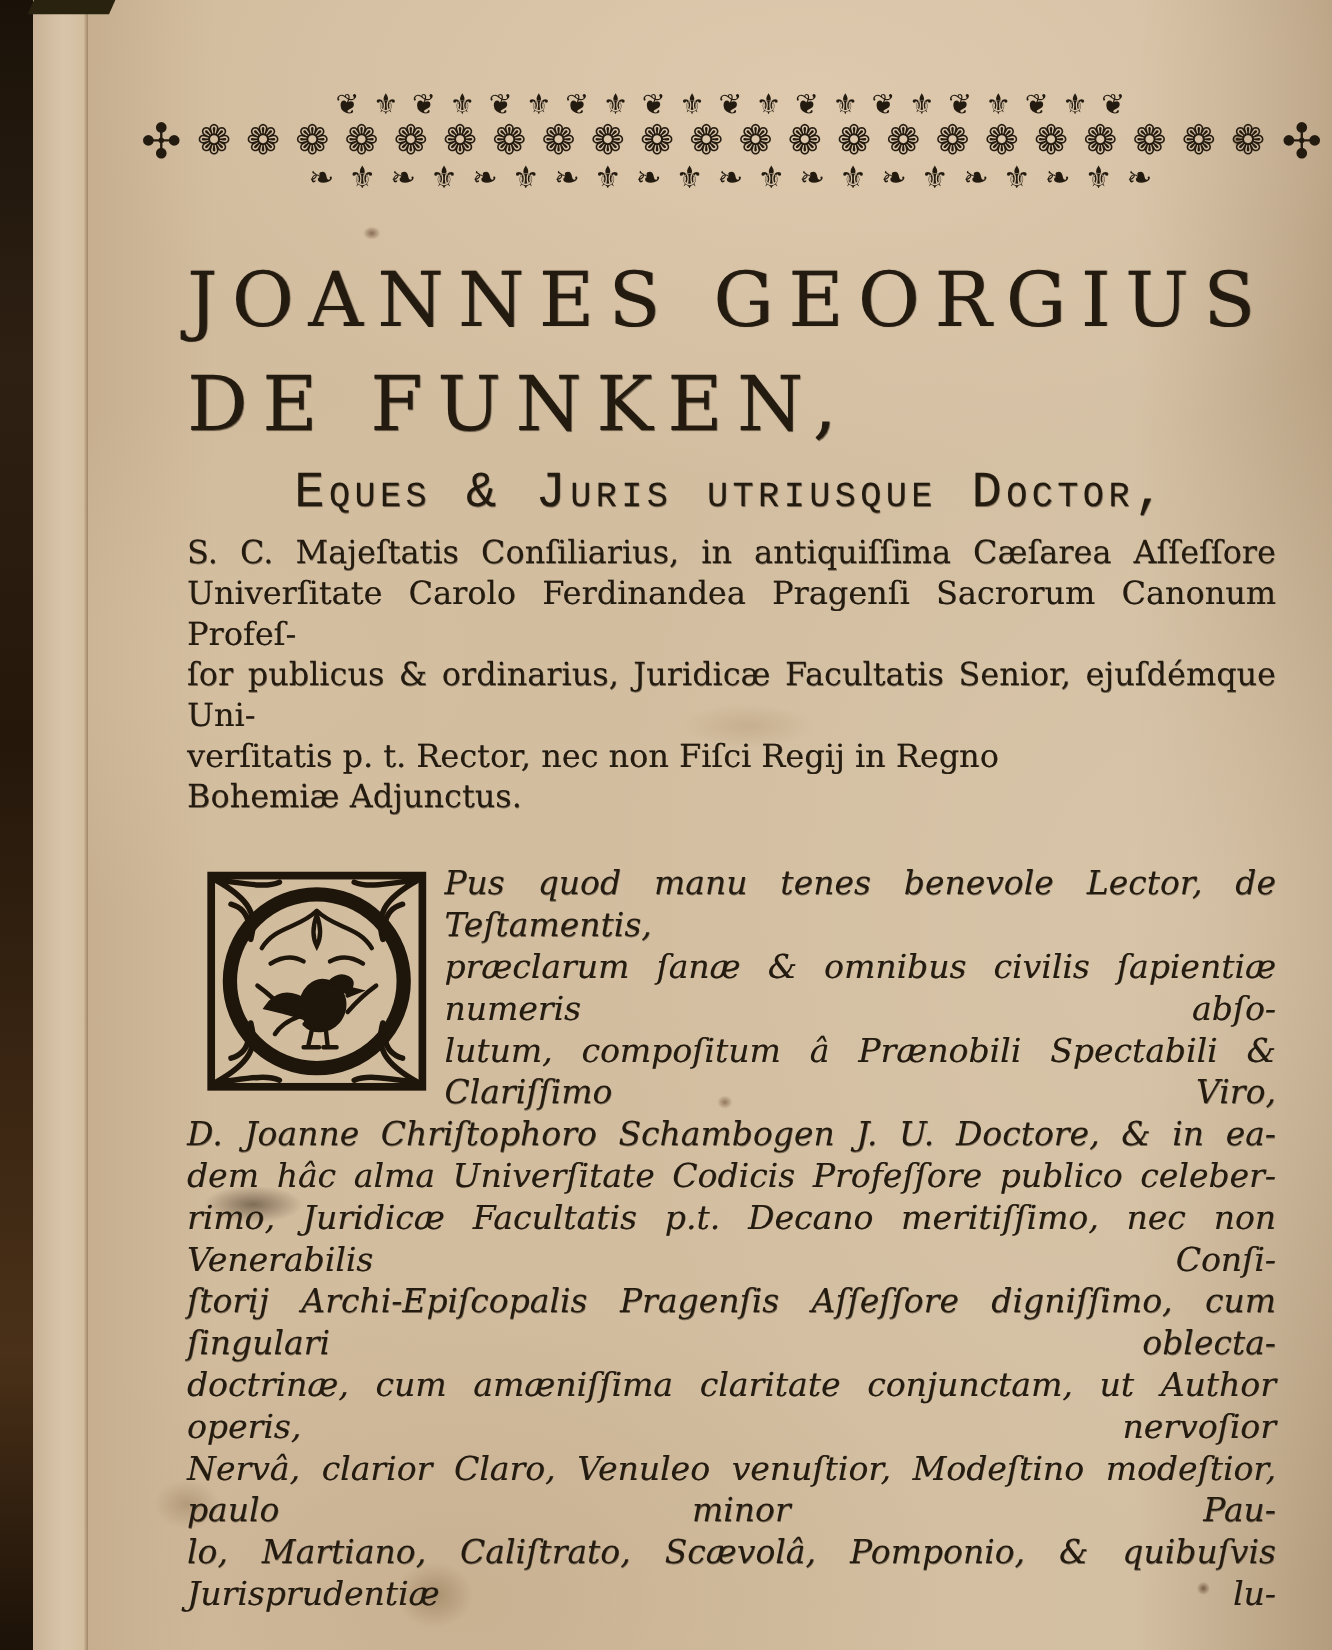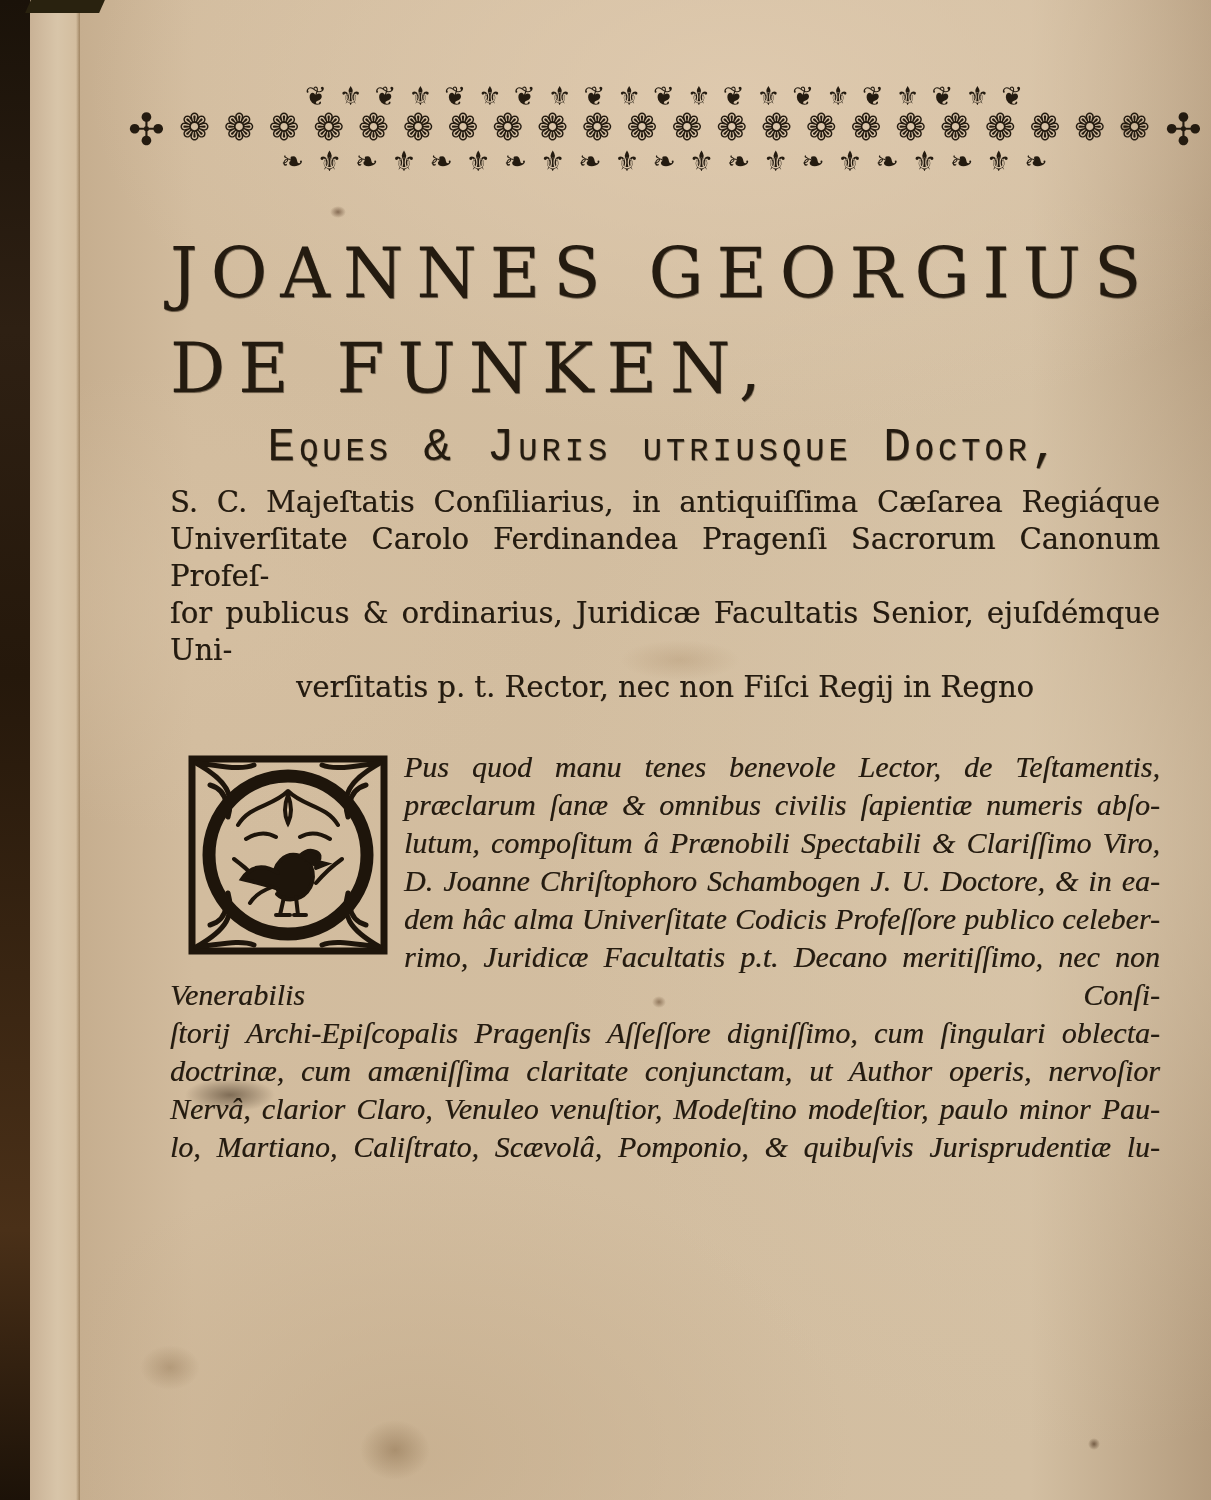--- a/index.html
+++ b/index.html
@@ -66,27 +66,27 @@
     margin-top:12px;text-align:center;
     font-variant-caps:small-caps;
     font-size:46px;line-height:56px;letter-spacing:4px;white-space:nowrap;
     text-shadow:.5px .5px .7px rgba(32,22,10,.55);
     font-family:Liberation Mono, monospace;
   }
   
   .credentials{margin-top:8px;font-size:29px;line-height:37px;}
   .cred-line{text-shadow:.4px .4px .6px rgba(32,22,10,.5);}
   .cred-just{text-align:justify;text-align-last:justify;}
-  .cred-center{text-align:center;}
+  .cred-center{}
   
   .preface{margin-top:42px;font-size:30px;line-height:38px;font-style:italic;}
   .dropcap-box{
     float:left;width:200px;height:202px;margin:6px 16px 2px 18px;
   }
-  .pref-line{text-align:justify;text-align-last:justify;text-shadow:.4px .4px .6px rgba(32,22,10,.5);font-family:Liberation Serif, serif;}
+  .pref-line{text-align:justify;text-align-last:justify;text-shadow:.4px .4px .6px rgba(32,22,10,.5);}
 </style>
 </head>
 <body>
 
 <div id="scan">
 
   <div class="binding-strip"></div>
   <div class="underpage-edge"></div>
   <div class="crease-line"></div>
   <div class="page-surface"></div>
@@ -111,24 +111,25 @@
         <div class="band-row band-row3">❧ ⚜ ❧ ⚜ ❧ ⚜ ❧ ⚜ ❧ ⚜ ❧ ⚜ ❧ ⚜ ❧ ⚜ ❧ ⚜ ❧ ⚜ ❧</div>
       </div>
       <div class="band-flank">✣</div>
     </div>
 
     <div class="title-line title-line1">JOANNES GEORGIUS</div>
     <div class="title-line title-line2">DE FUNKEN,</div>
     <div class="subtitle">Eques &amp; Juris utriusque Doctor,</div>
 
     <div class="credentials">
-      <div class="cred-line cred-just">S. C. Majeſtatis Conſiliarius, in antiquiſſima Cæſarea Regiáque</div>
+      <div class="cred-line cred-just">S. C. Majeſtatis Conſiliarius, in antiquiſſima Cæſarea Aſſeſſore</div>
       <div class="cred-line cred-just">Univerſitate Carolo Ferdinandea Pragenſi Sacrorum Canonum Profeſ-</div>
       <div class="cred-line cred-just">ſor publicus &amp; ordinarius, Juridicæ Facultatis Senior, ejuſdémque Uni-</div>
       <div class="cred-line cred-center">verſitatis p. t. Rector, nec non Fiſci Regij in Regno</div>
+      <div class="cred-line cred-center">Bohemiæ Adjunctus.</div>
     </div>
 
     <div class="preface">
       <div class="dropcap-box">
         <svg viewBox="0 0 200 200" width="200" height="202" aria-hidden="true">
           <g fill="none" stroke="#1e150b" stroke-linecap="round">
             <rect x="4" y="4" width="192" height="192" stroke-width="7"></rect>
 
             <g stroke-width="5">
               <path d="M8,8 C40,26 46,40 40,62 M8,8 C30,10 52,16 66,10"></path>

